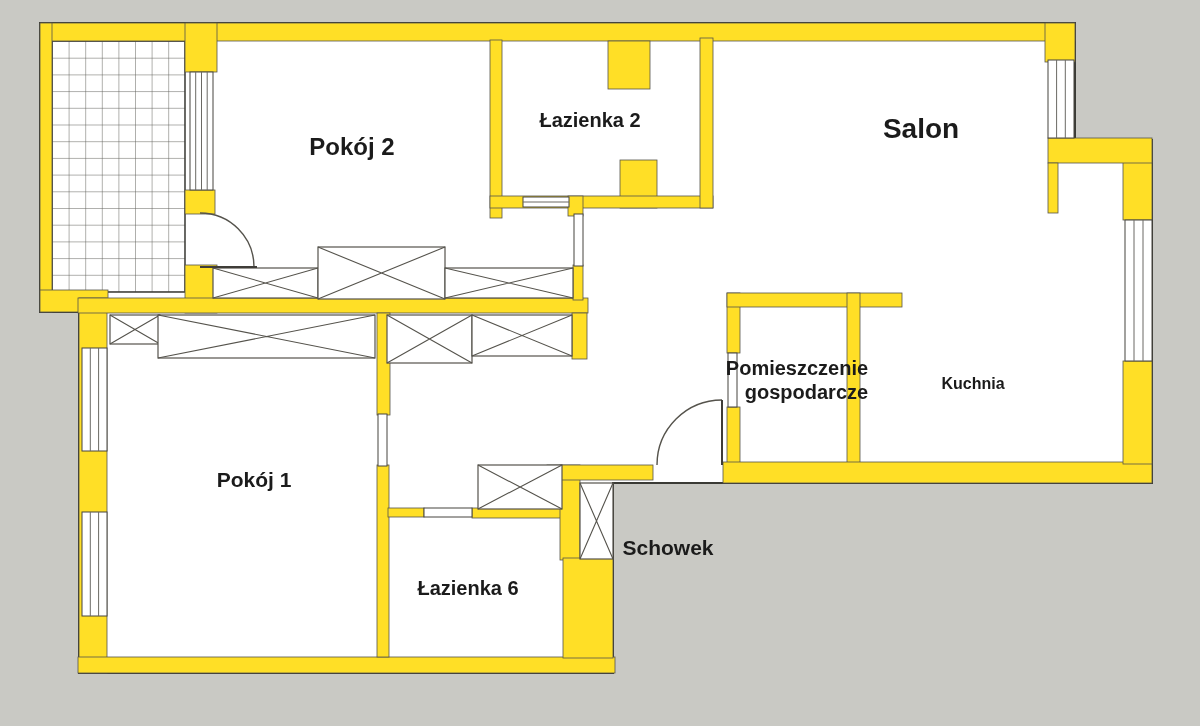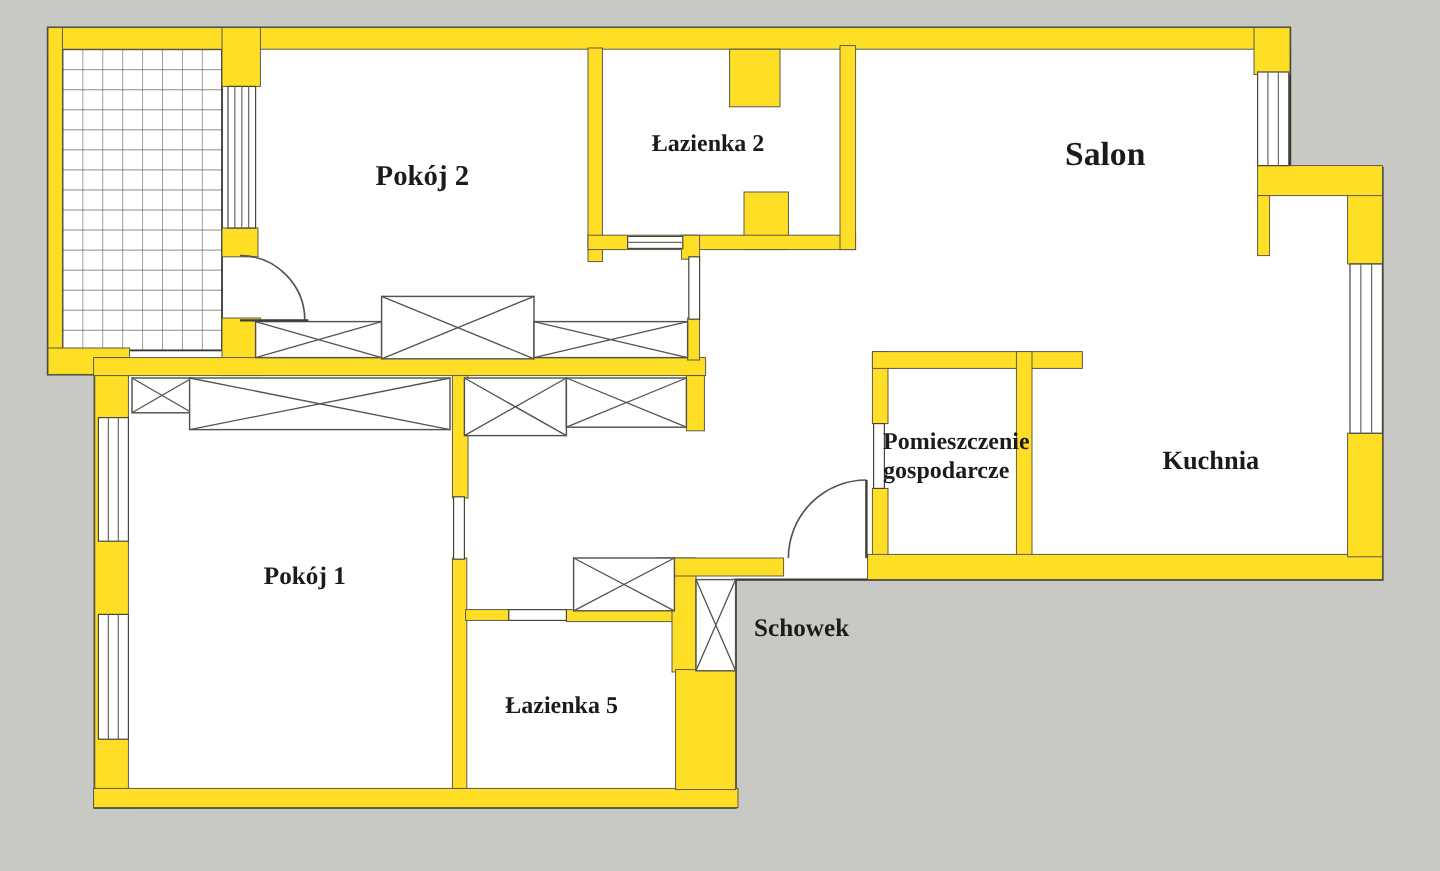--- a/index.html
+++ b/index.html
@@ -20,23 +20,22 @@
   .door-arc{fill:none;stroke:#55534C;stroke-width:1.4;}
   .door-leaf{stroke:#3F3D38;stroke-width:2;fill:none;}
   .tile-border{fill:none;stroke:#3A3A35;stroke-width:1.5;}
   .labels{position:absolute;left:0;top:0;width:100%;height:100%;pointer-events:none;}
   .room-label{
     position:absolute;
     transform:translate(-50%,-50%);
     font-weight:bold;
     color:var(--label,#1B1B1B);
     white-space:pre-line;
-    text-align:left;
+    text-align:right;
     line-height:1.18;
-    font-family:Liberation Serif, serif;
   }
 </style>
 </head>
 <body style="background: rgb(201, 201, 196);">
 
 <div class="plan" id="plan" style="--bg: #C9C9C4; --wall: #FFDF26; --floor: #FFFFFF; --outline: #3A3A35; --label: #1B1B1B;">
   <svg width="1200" height="726" viewBox="0 0 1200 726">
     <defs>
       <pattern id="tiles" width="16.6" height="16.7" patternUnits="userSpaceOnUse" patternTransform="translate(52,41)">
         <path d="M0,0 H16.6 M0,0 V16.7" stroke="#60605A" stroke-width="1" fill="none"></path>
@@ -178,17 +177,17 @@
     </g>
   </svg>
 
   <div class="labels" id="labels">
       <div class="room-label" style="left: 352px; top: 147px; font-size: 24px;">Pokój 2</div>
       <div class="room-label" style="left: 590px; top: 121px; font-size: 20px;">Łazienka 2</div>
       <div class="room-label" style="left: 921px; top: 129px; font-size: 28px;">Salon</div>
       <div class="room-label" style="left: 242px; top: 480px; font-size: 21px; margin-left: 12px;">Pokój 1</div>
       <div class="room-label" style="left: 797px; top: 381px; font-size: 20px;">Pomieszczenie
 gospodarcze</div>
-      <div class="room-label" style="left: 973px; top: 384px; font-size: 22px; margin-left: 36px;">Kuchnia</div>
-      <div class="room-label" style="left: 468px; top: 589px; font-size: 20px;">Łazienka 5</div>
-      <div class="room-label" style="left: 668px; top: 523px; font-size: 21px;">Schowek</div>
+      <div class="room-label" style="left: 973px; top: 384px; font-size: 16px;">Kuchnia</div>
+      <div class="room-label" style="left: 468px; top: 589px; font-size: 20px;">Łazienka 6</div>
+      <div class="room-label" style="left: 668px; top: 548px; font-size: 21px;">Schowek</div>
     </div>
 </div>
 
 </body></html>

